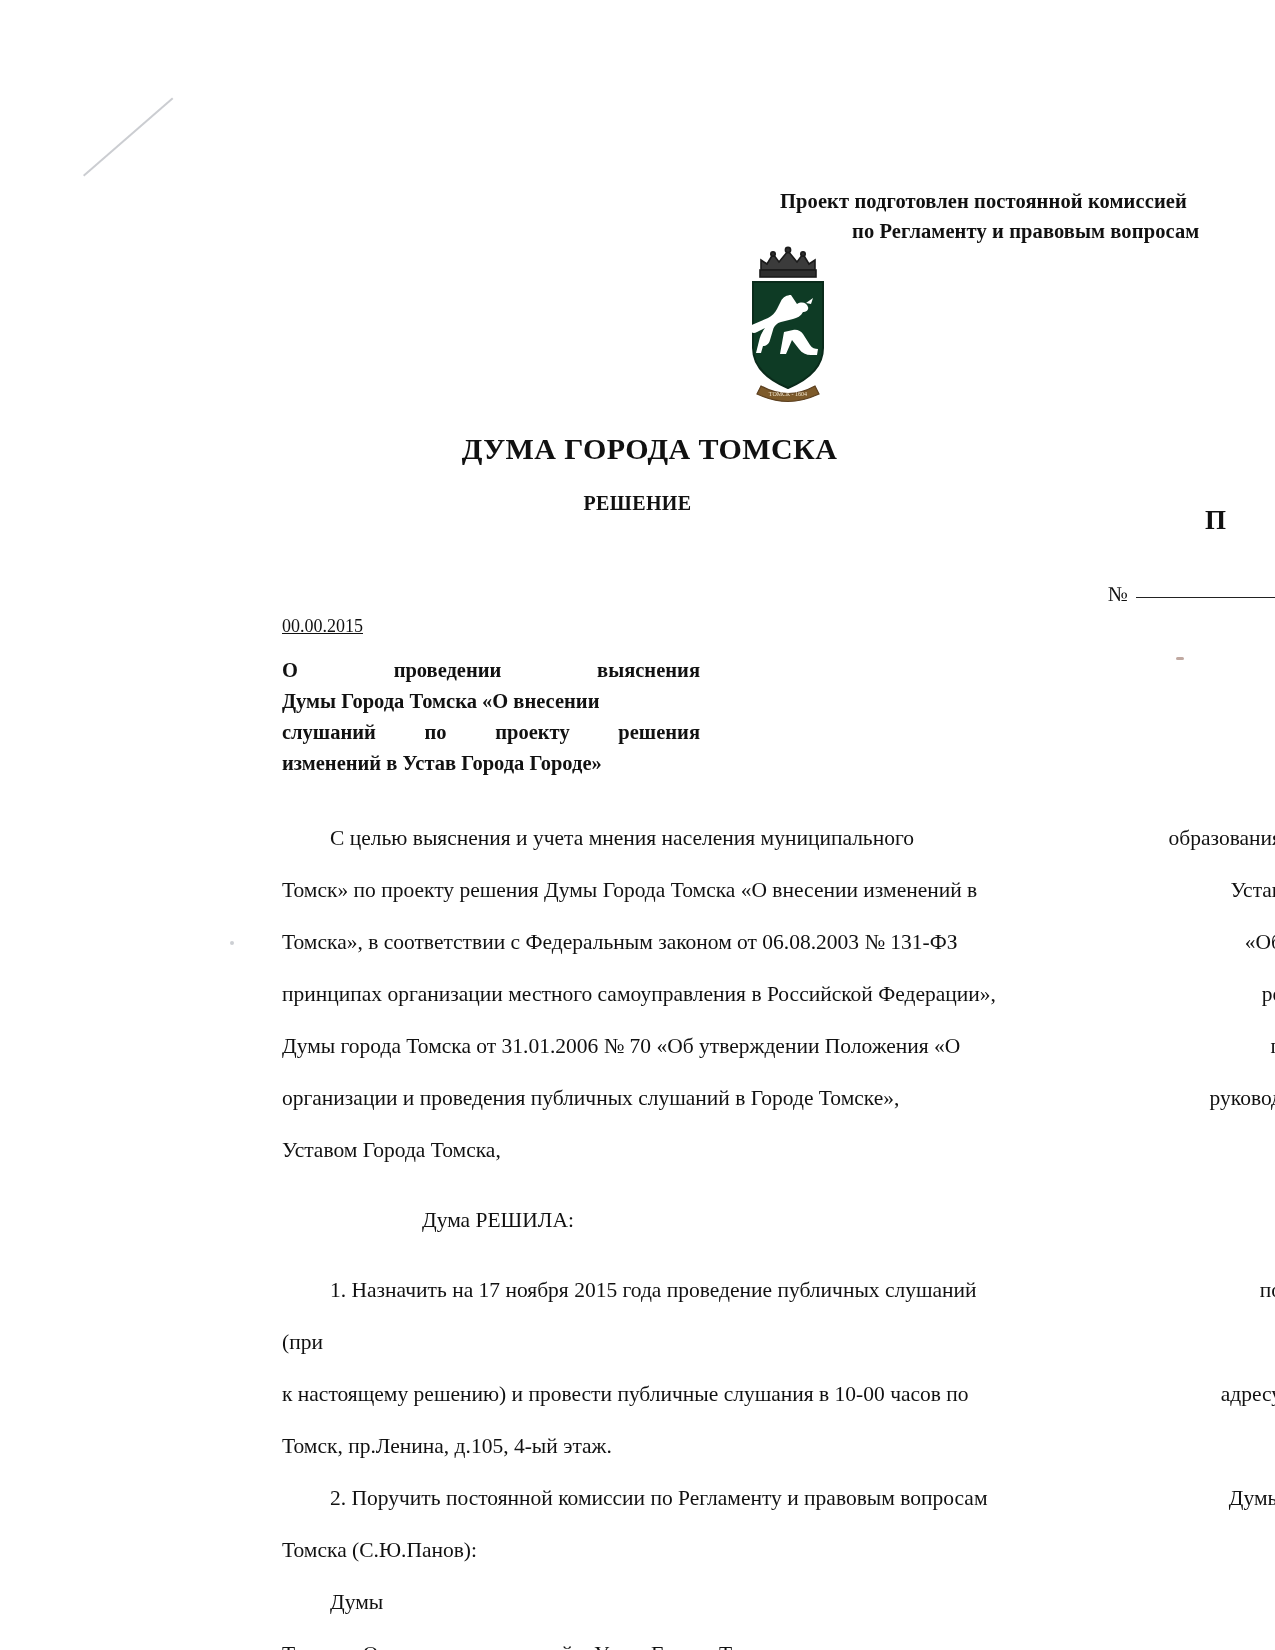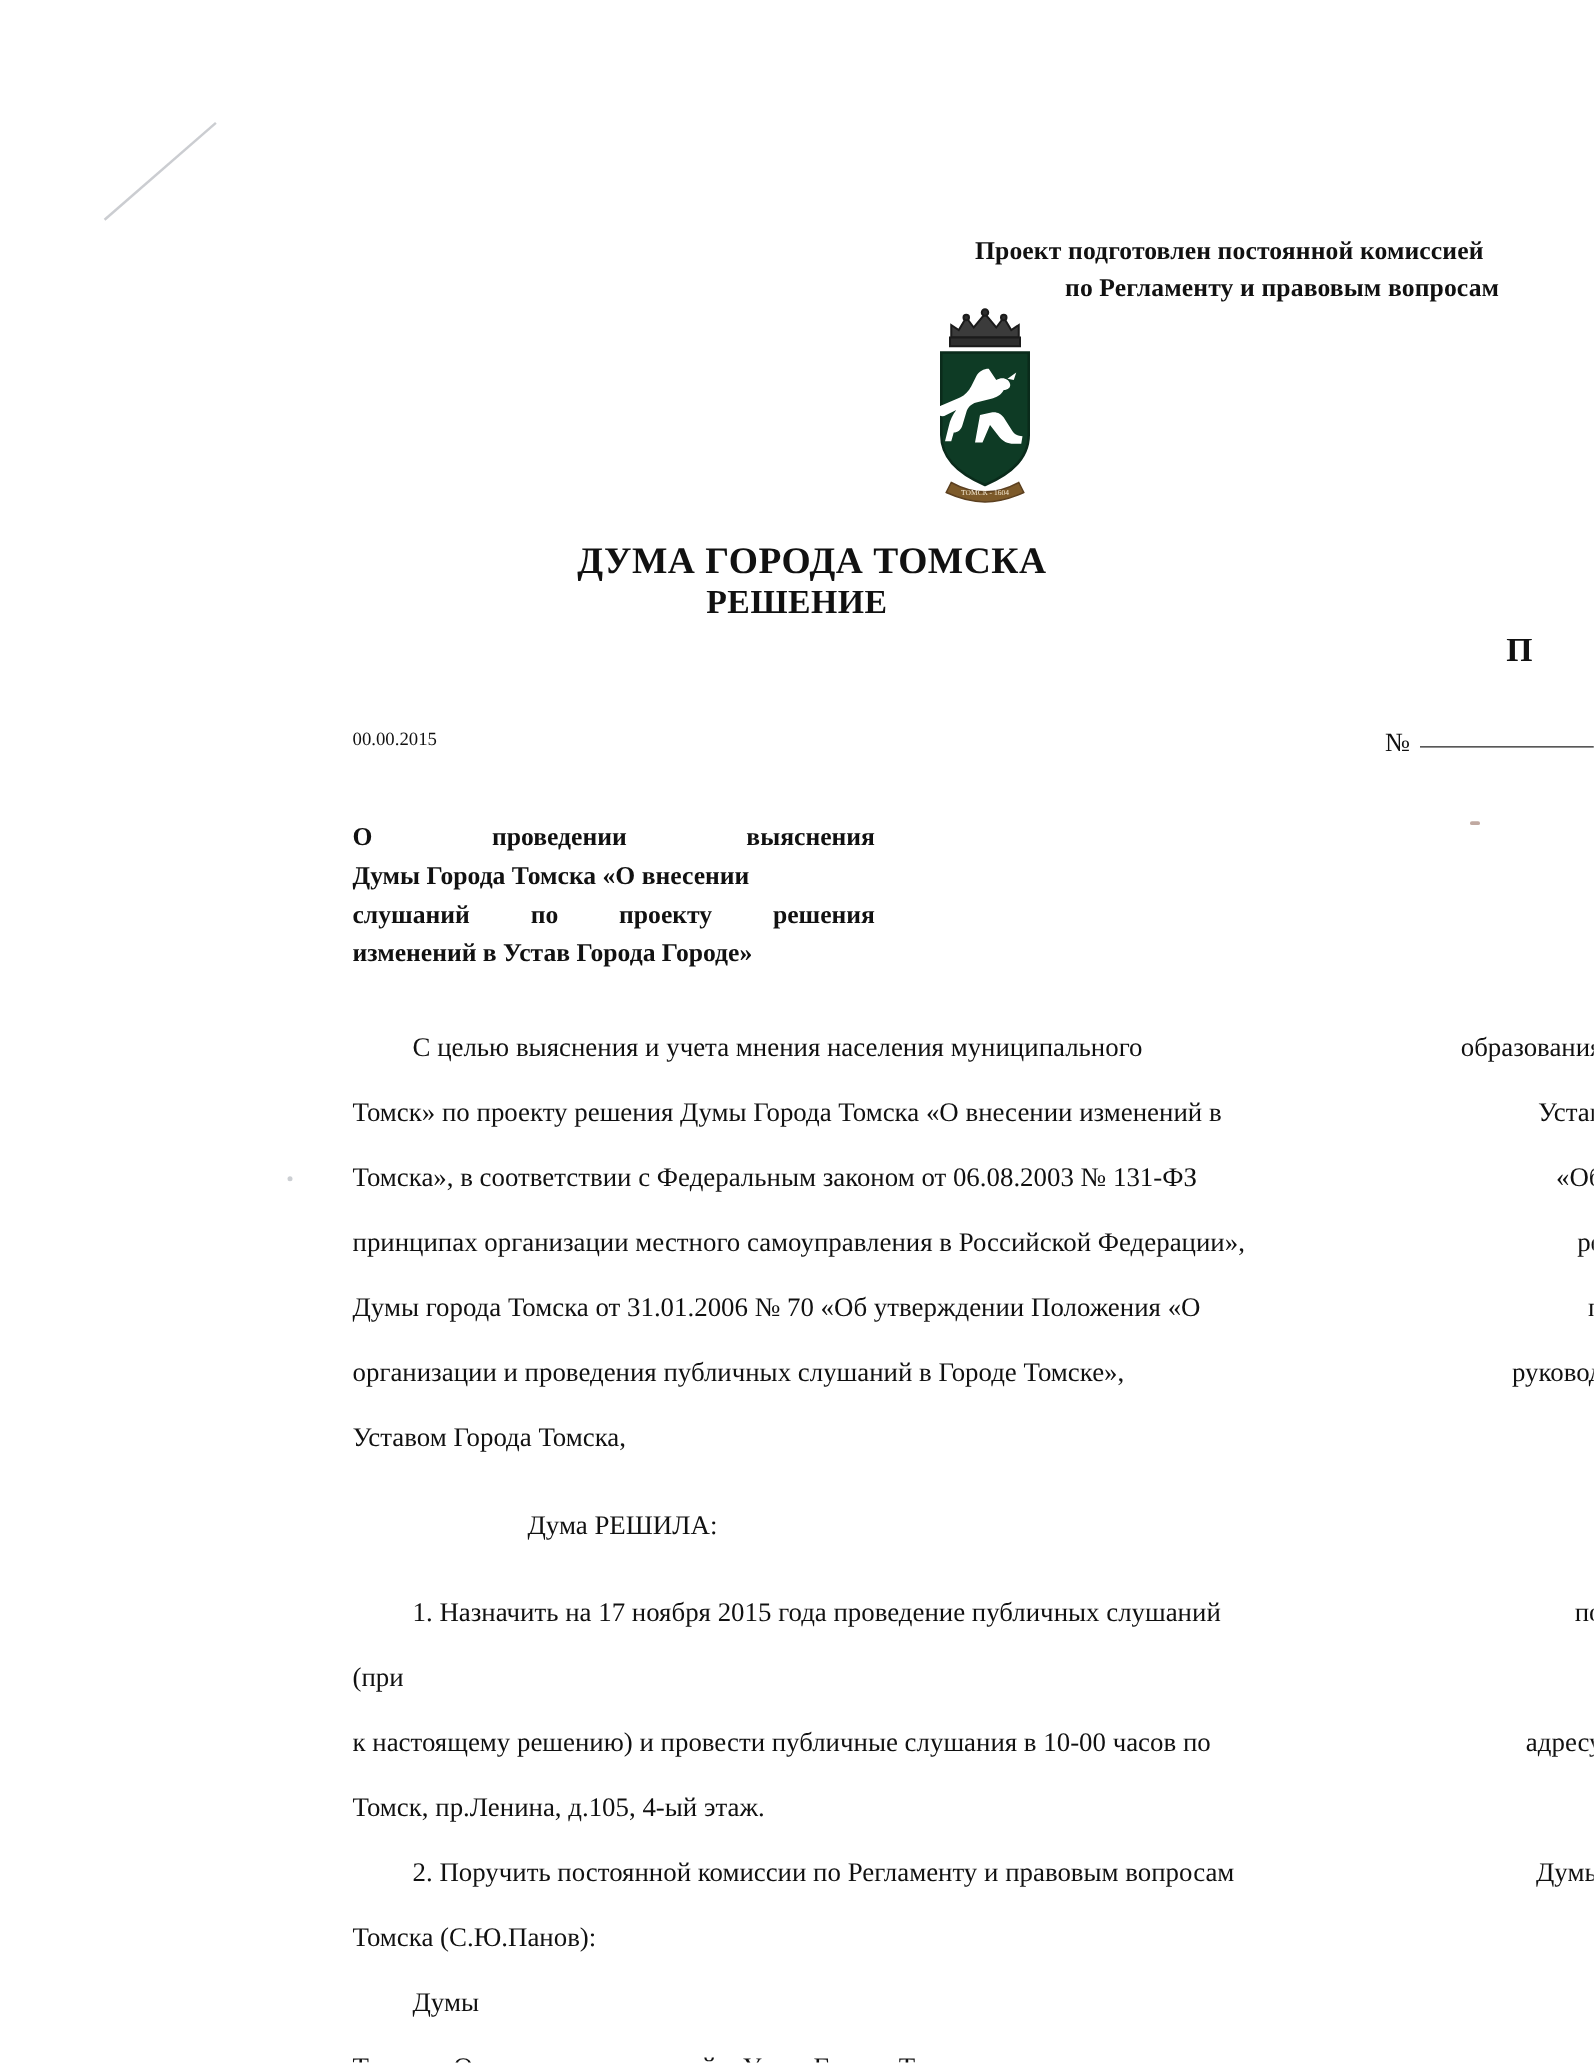--- a/index.html
+++ b/index.html
@@ -73,37 +73,39 @@
     text-align: center;
   }
   .doc-title {
     font-weight: bold;
     font-size: 30px;
     letter-spacing: .4px;
     margin-left: 24px;
   }
   .doc-subtitle {
     font-weight: bold;
-    font-size: 27px;
+    font-size: 20px;
     letter-spacing: .4px;
+    margin-top: 26px;
   }
 
   .right-mark {
     position: absolute;
     top: 505px;
     left: 1205px;
     font-weight: bold;
     font-size: 27px;
   }
 
   .date {
     position: absolute;
-    top: 584px;
+    top: 616px;
     left: 282px;
-    font-size: 15px;
+    font-size: 18px;
+    text-decoration: underline;
   }
 
   .number-line {
     position: absolute;
     top: 582px;
     left: 1108px;
     font-size: 21px;
     display: flex;
     align-items: baseline;
     gap: 8px;

